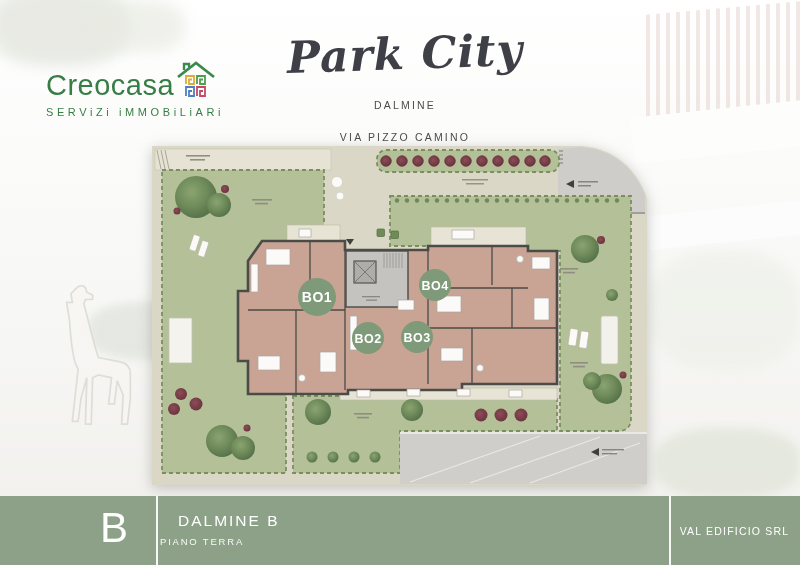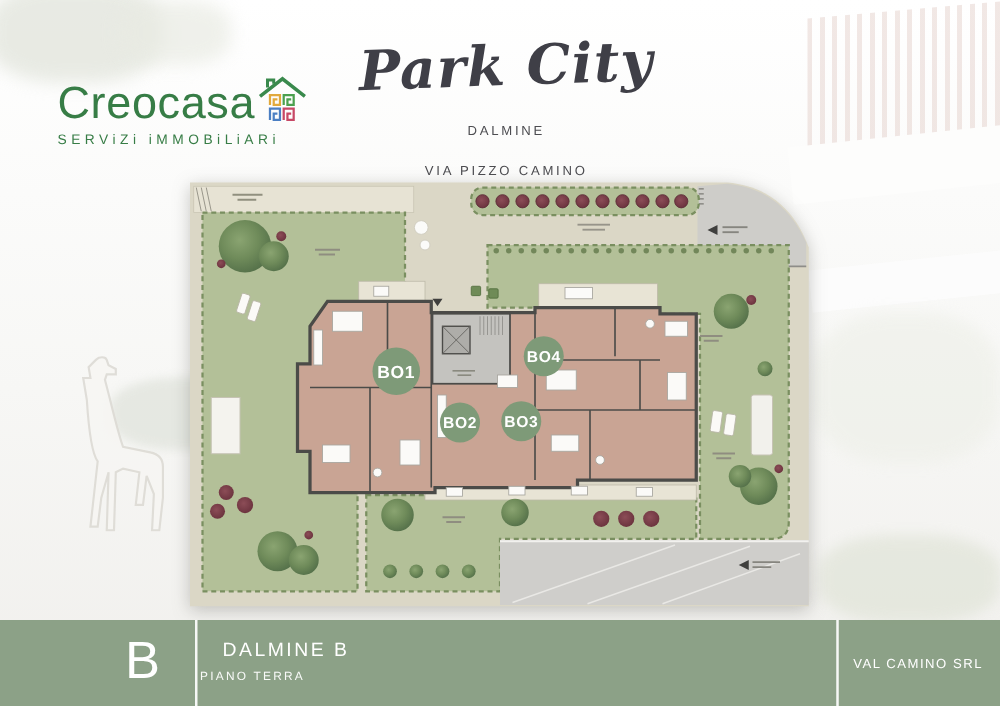--- a/index.html
+++ b/index.html
@@ -13,21 +13,21 @@
   .bg-blob{position:absolute;border-radius:40%;}
   .bg-slats{
     position:absolute;left:646px;top:8px;width:154px;height:120px;
     background:repeating-linear-gradient(90deg, rgba(224,202,196,.55) 0 4px, rgba(255,255,255,0) 4px 10px);
     transform:skewY(-5deg);opacity:.8;
   }
   .bg-band{position:absolute;background:#fdfdfc;transform:rotate(-6deg);}
   
   .logo-wrap{position:absolute;left:46px;top:60px;width:200px;}
   .logo-row{display:flex;align-items:flex-end;}
-  .logo-text{font-size:36px;color:#377d46;letter-spacing:.5px;line-height:1;}
+  .logo-text{font-size:29px;color:#377d46;letter-spacing:.5px;line-height:1;}
   .logo-icon{margin-left:2px;margin-bottom:2px;}
   .logo-tagline{margin-top:6px;font-size:11px;letter-spacing:3.6px;color:#377d46;white-space:nowrap;}
   .title-wrap{position:absolute;left:255px;top:30px;width:300px;text-align:center;}
   .main-title{
     font-family:"DejaVu Serif", serif;font-style:italic;font-weight:bold;
     font-size:44px;color:#3f3f47;letter-spacing:1px;line-height:1.1;
     transform:rotate(-2deg);
   }
   .loc1{margin-top:21px;font-size:10.5px;letter-spacing:2.2px;color:#4c4c50;}
   .loc2{margin-top:20px;font-size:10.5px;letter-spacing:2.2px;color:#4c4c50;}
@@ -313,14 +313,14 @@
     <text class="unit-label" x="435" y="289.5" font-size="12.5" text-anchor="middle">BO4</text>
   </g>
 </svg>
 
 <div class="footer">
   <div class="letter">B</div>
   <div class="divider" style="left:156px;"></div>
   <div class="bname">DALMINE B</div>
   <div class="bfloor">PIANO TERRA</div>
   <div class="divider" style="left:669px;"></div>
-  <div class="company">VAL CAMINO SRL</div>
+  <div class="company">VAL EDIFICIO SRL</div>
 </div>
 
 </body></html>

